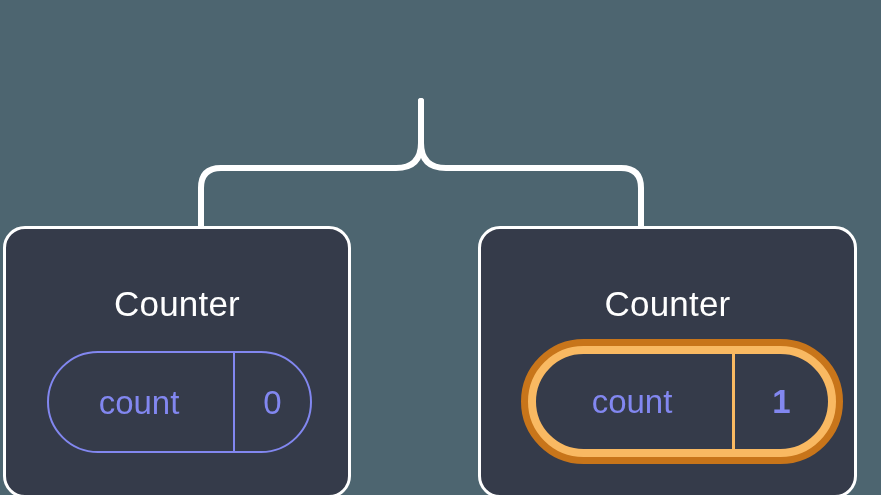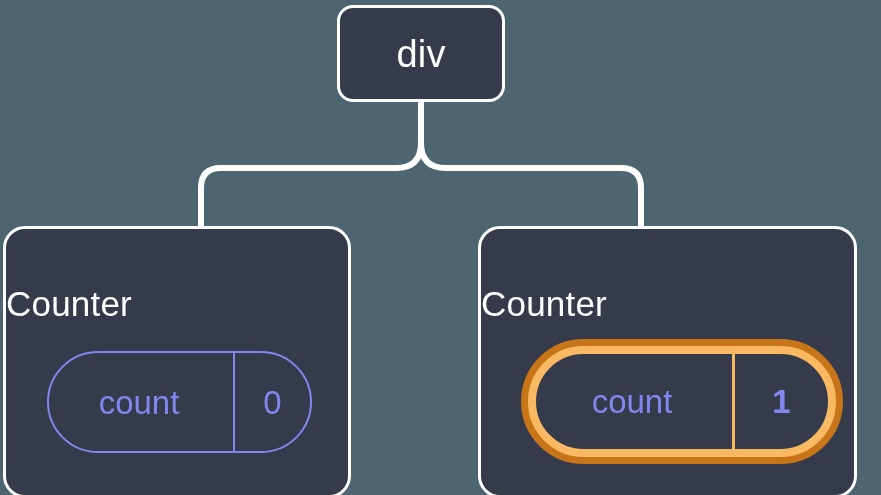--- a/index.html
+++ b/index.html
@@ -57,20 +57,21 @@
     border-radius: 22px;
   }
   .node-left  { left: 3px;   width: 348px; }
   .node-right { left: 478px; width: 379px; }
 
   .child-title {
     position: absolute;
     left: 0;
     right: 0;
     top: 57px;
+    text-align: center;
     font-size: 35px;
     color: #ffffff;
     line-height: 1;
     letter-spacing: 0.2px;
   }
 
   
   .pill {
     position: absolute;
     box-sizing: border-box;
@@ -150,23 +151,20 @@
 </head>
 <body>
 
 <div id="stage">
 
   <svg id="connectors" viewBox="0 0 881 495" xmlns="http://www.w3.org/2000/svg">
     <path d="M 421 101 L 421 143 Q 421 168 396 168 L 221 168 Q 201 168 201 188 L 201 226" fill="none" stroke="#ffffff" stroke-width="6" stroke-linecap="round"></path>
     <path d="M 421 101 L 421 143 Q 421 168 446 168 L 621 168 Q 641 168 641 188 L 641 226" fill="none" stroke="#ffffff" stroke-width="6" stroke-linecap="round"></path>
   </svg>
 
-  <div class="node node-root">
-    <span class="node-title">div</span>
-  </div>
 
   <div class="node node-child node-left">
     <div class="child-title">Counter</div>
 
     <div class="pill pill-plain">
       <div class="pill-key">count</div>
       <div class="pill-val">0</div>
     </div>
   </div>
 

